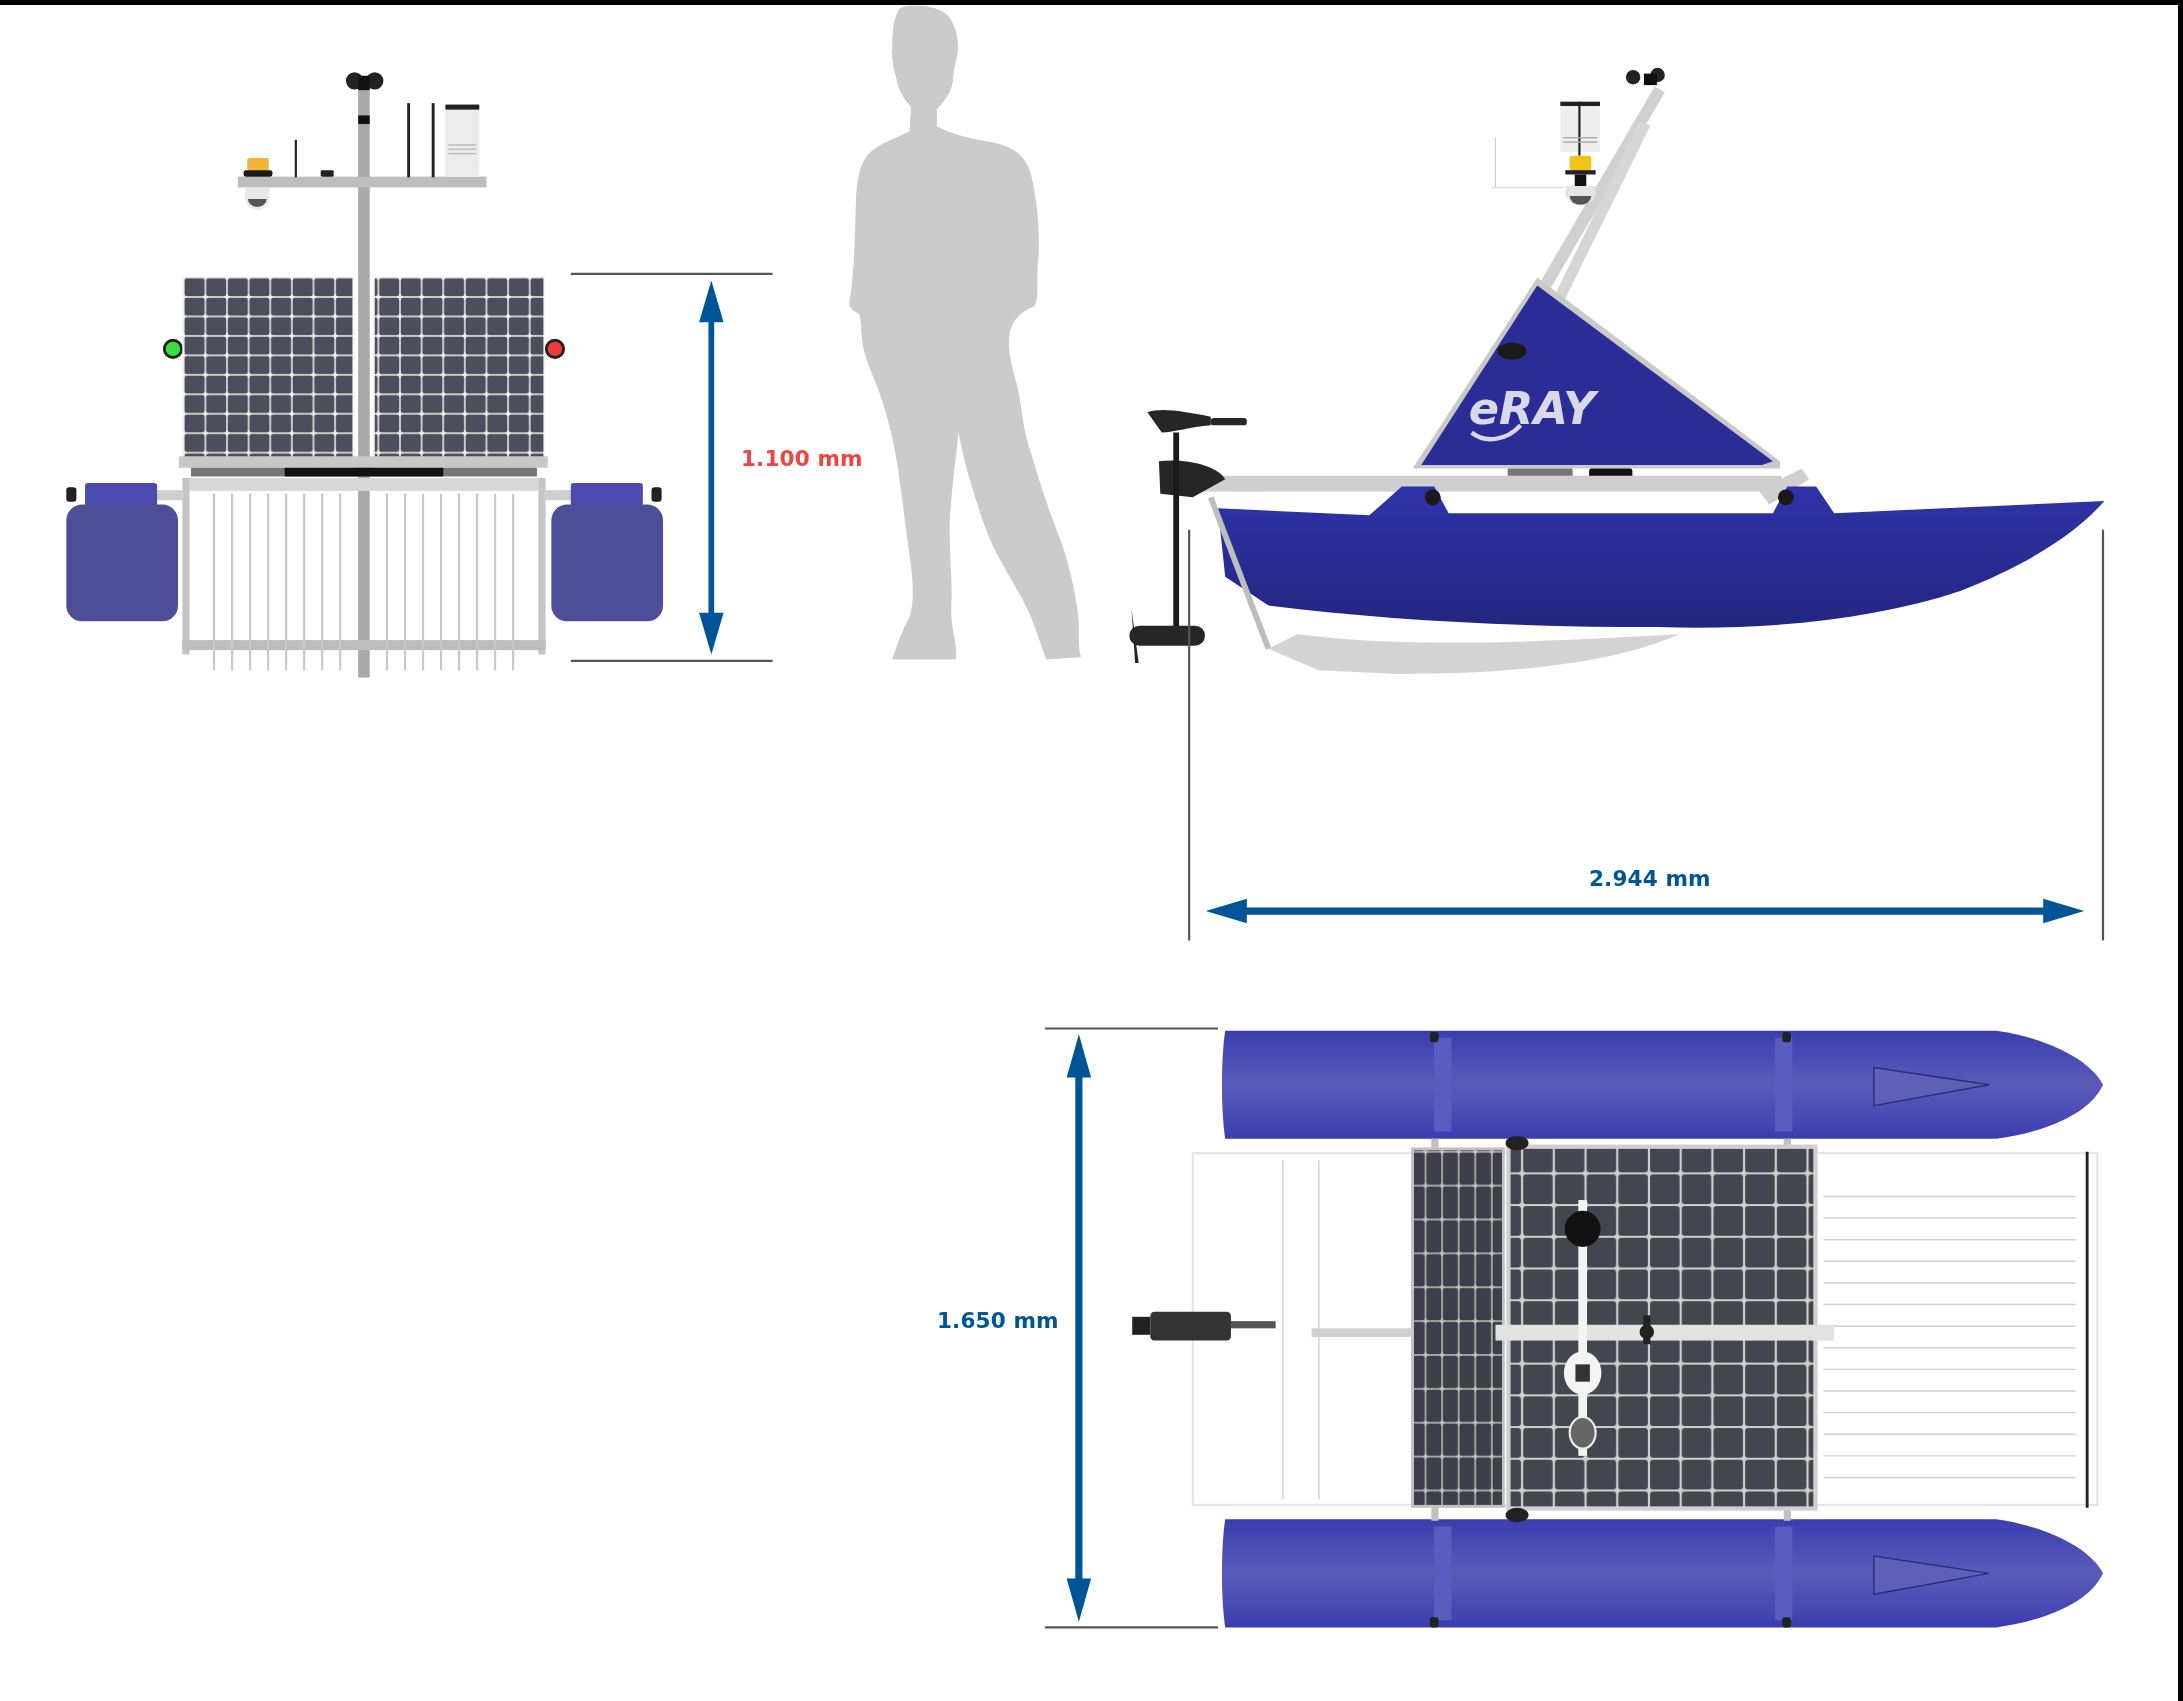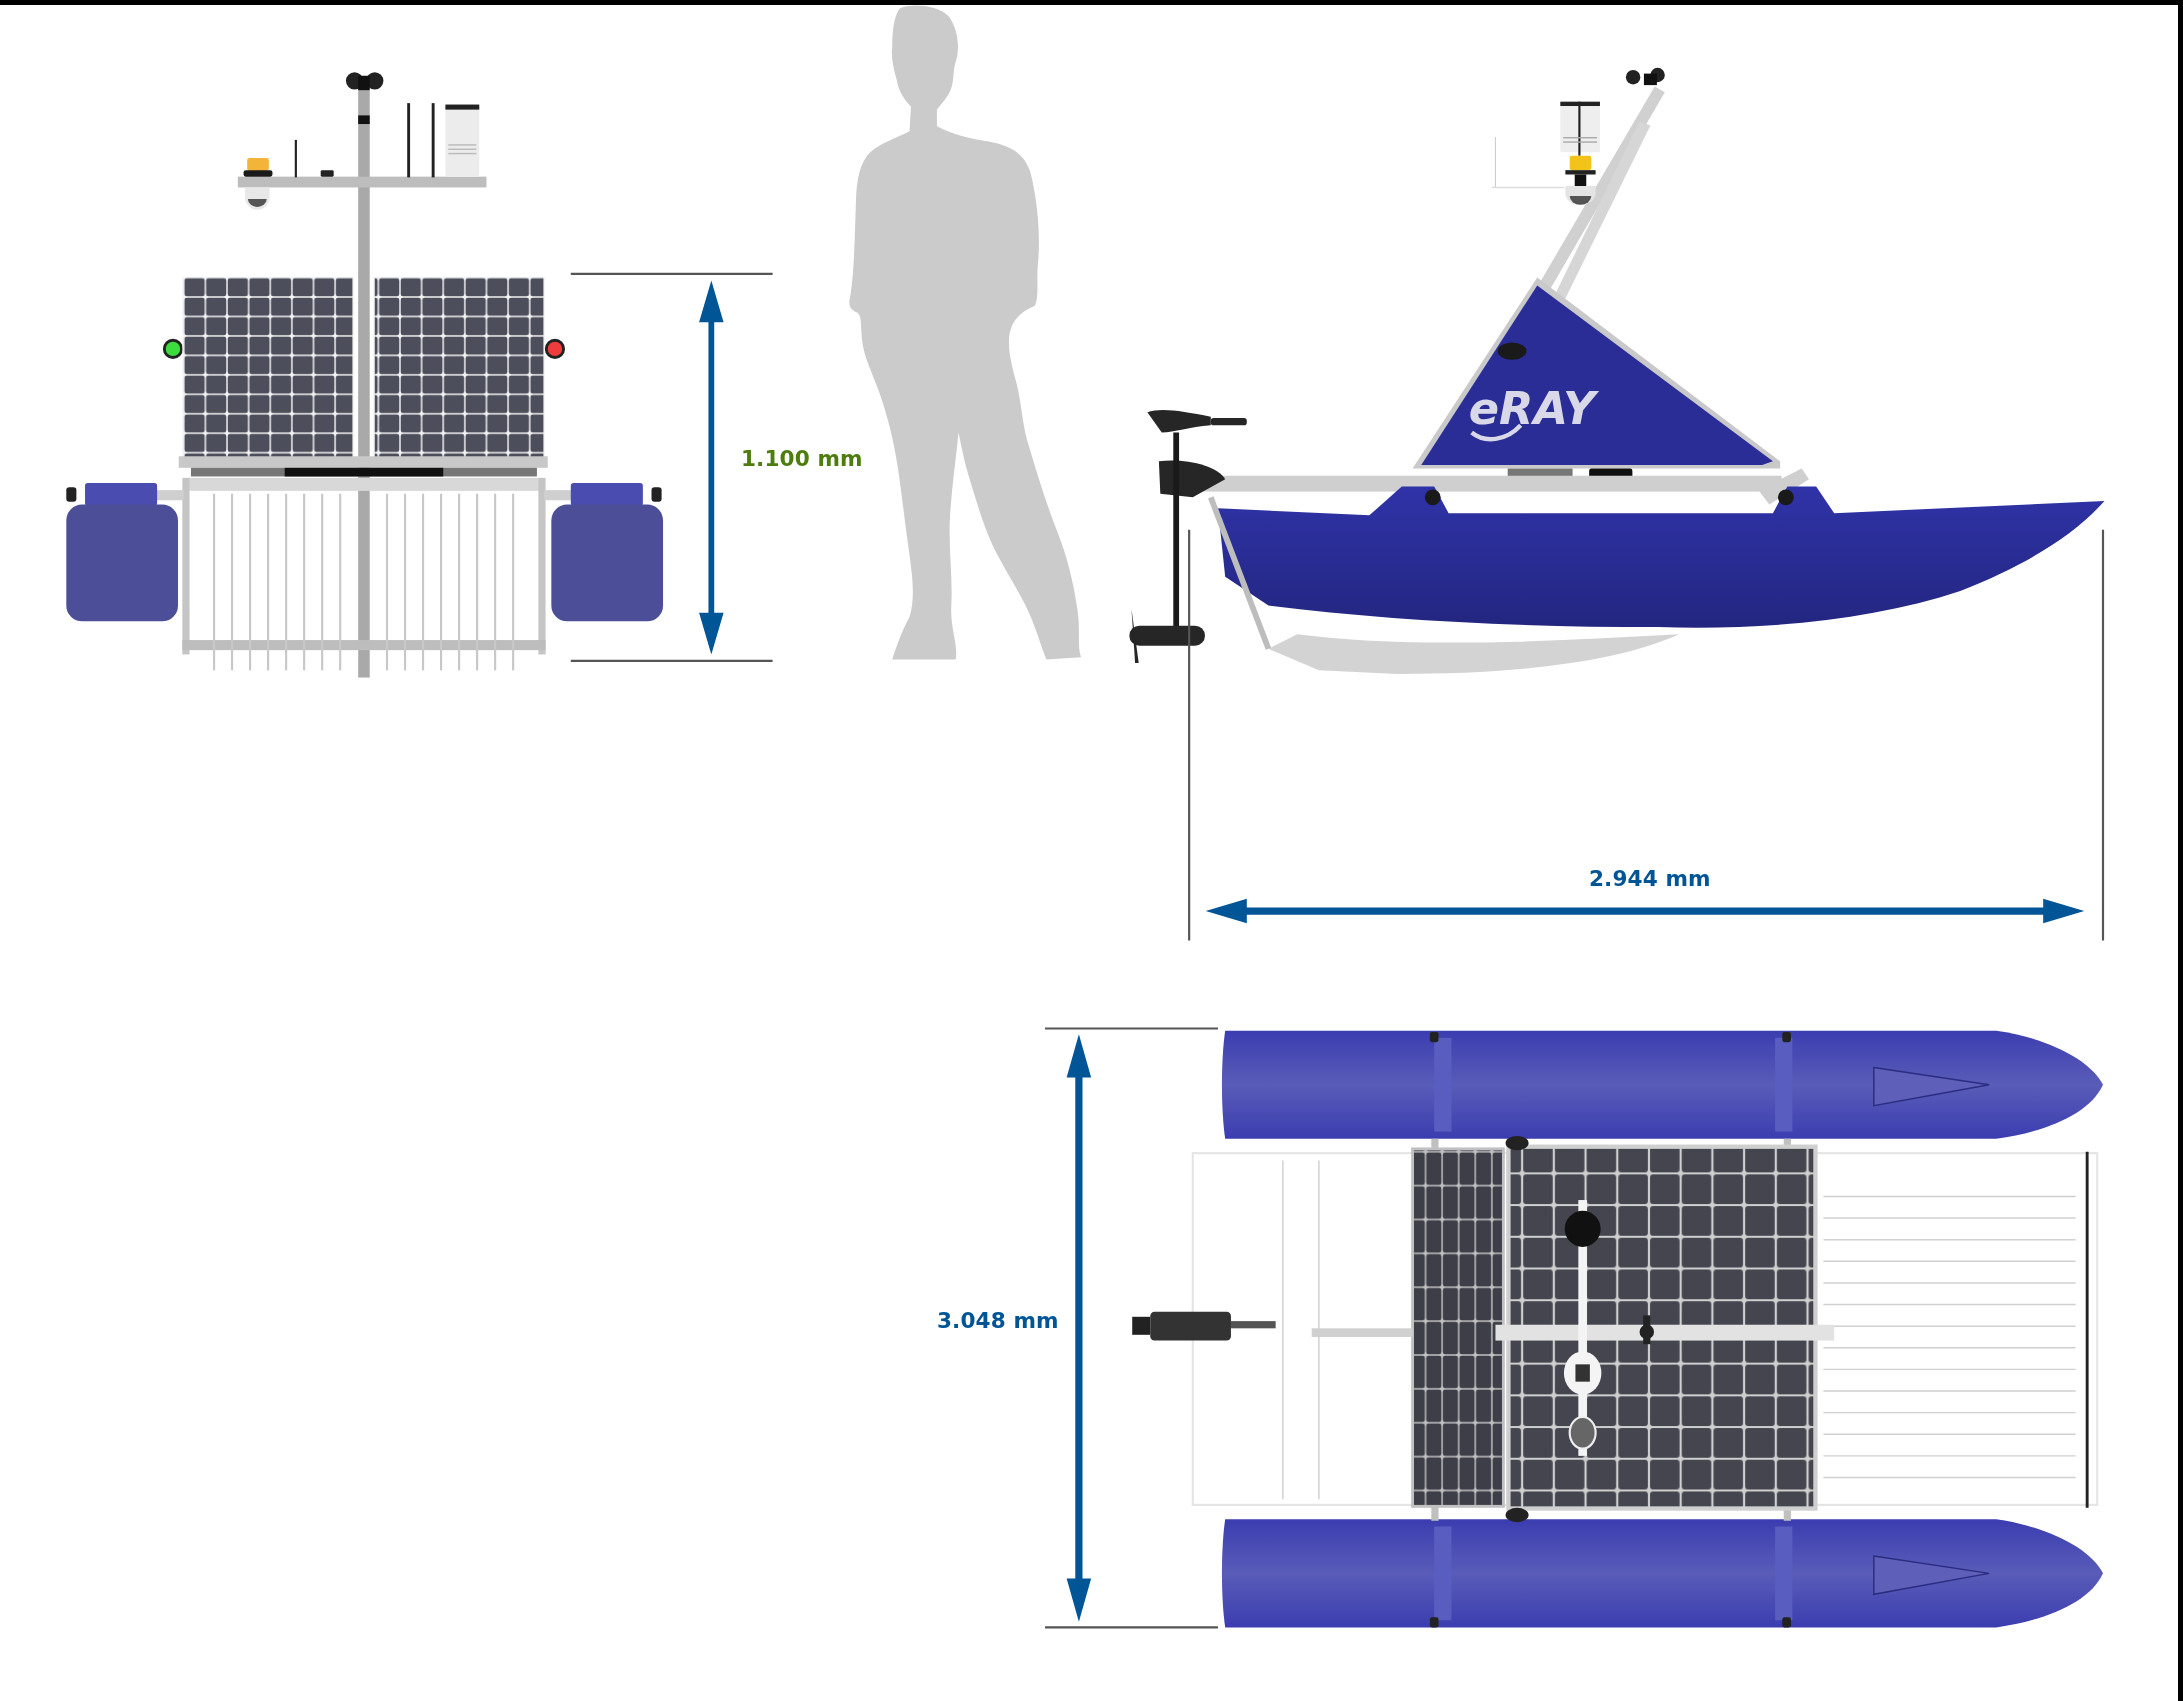--- a/index.html
+++ b/index.html
@@ -118,21 +118,21 @@
   </g>
 </svg>
 
 <svg class="layer" viewBox="0 0 3029 2360" width="2183" height="1701">
   <line x1="792" y1="380" x2="1072" y2="380" stroke="#555" stroke-width="3"></line>
   <line x1="792" y1="917" x2="1072" y2="917" stroke="#555" stroke-width="3"></line>
   <line x1="987" y1="440" x2="987" y2="860" stroke="#005596" stroke-width="8"></line>
   <polygon points="987,389 970,447 1004,447" fill="#005596"></polygon>
   <polygon points="987,908 970,850 1004,850" fill="#005596"></polygon>
 </svg>
-<div class="dim-label" style="left:741px;top:446px;color:#4d7c0f;">1.100 mm</div>
+<div class="dim-label" style="left:741px;top:446px;color:#ef4444;">1.100 mm</div>
 
 <svg class="layer" viewBox="0 0 3029 2360" width="2183" height="1701">
   <path fill="#cbcbcb" d="
     M1248 12 C1262 4 1300 6 1316 22 C1330 40 1332 68 1326 86 C1322 98 1324 110 1320 122
     C1316 134 1306 144 1300 152 L1300 175 C1320 186 1346 192 1370 196 C1404 202 1422 214 1430 240
     C1440 280 1444 330 1440 368 C1438 390 1442 410 1436 424 C1422 430 1414 436 1406 448
     C1394 470 1402 500 1410 530 C1418 560 1418 590 1428 620 C1440 660 1452 700 1468 740
     C1480 770 1490 810 1494 840 C1500 870 1494 896 1500 912 L1452 915 C1446 900 1440 880 1432 860
     C1420 830 1400 800 1384 770 C1368 740 1356 700 1344 660 C1338 640 1334 620 1330 600
     C1326 640 1320 680 1318 720 C1316 760 1322 800 1320 840 C1318 870 1330 896 1326 915
@@ -282,14 +282,14 @@
   </g>
 </svg>
 
 <svg class="layer" viewBox="0 0 3029 2360" width="2183" height="1701">
   <line x1="1450" y1="1427" x2="1690" y2="1427" stroke="#555" stroke-width="3"></line>
   <line x1="1450" y1="2258" x2="1690" y2="2258" stroke="#555" stroke-width="3"></line>
   <line x1="1497" y1="1480" x2="1497" y2="2200" stroke="#005596" stroke-width="10"></line>
   <polygon points="1497,1435 1480,1495 1514,1495" fill="#005596"></polygon>
   <polygon points="1497,2250 1480,2190 1514,2190" fill="#005596"></polygon>
 </svg>
-<div class="dim-label" style="left:937px;top:1308px;color:#005596;">3.048 mm</div>
+<div class="dim-label" style="left:937px;top:1308px;color:#005596;">1.650 mm</div>
 
 
 </body></html>

